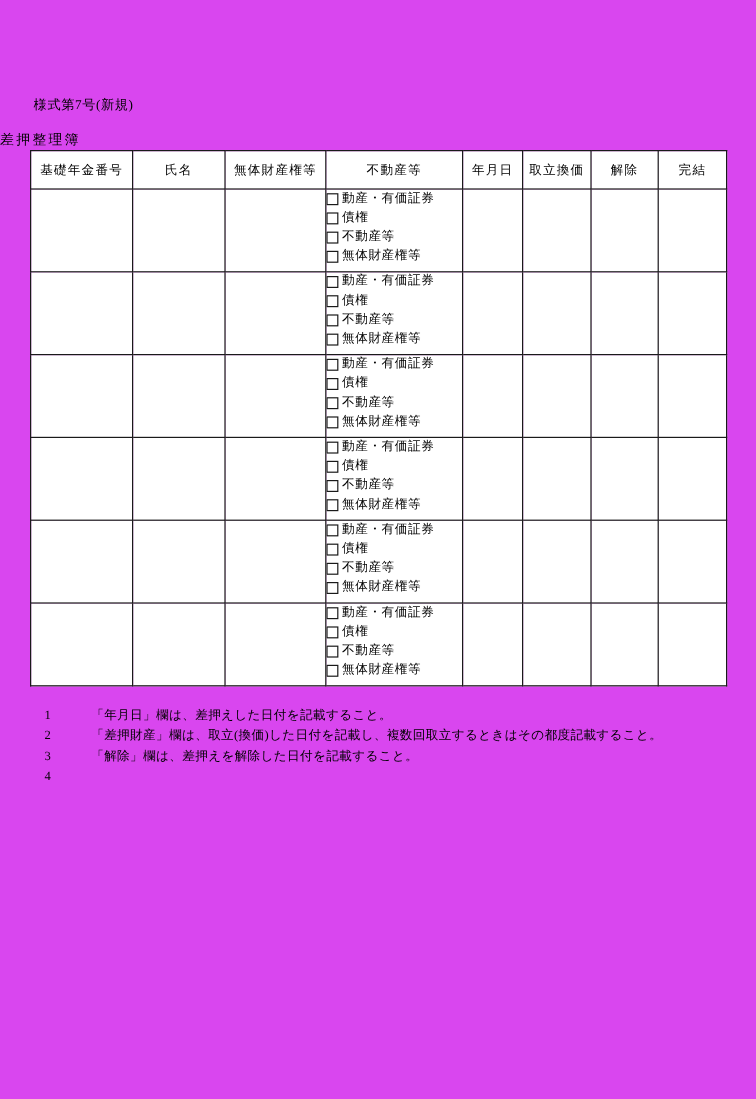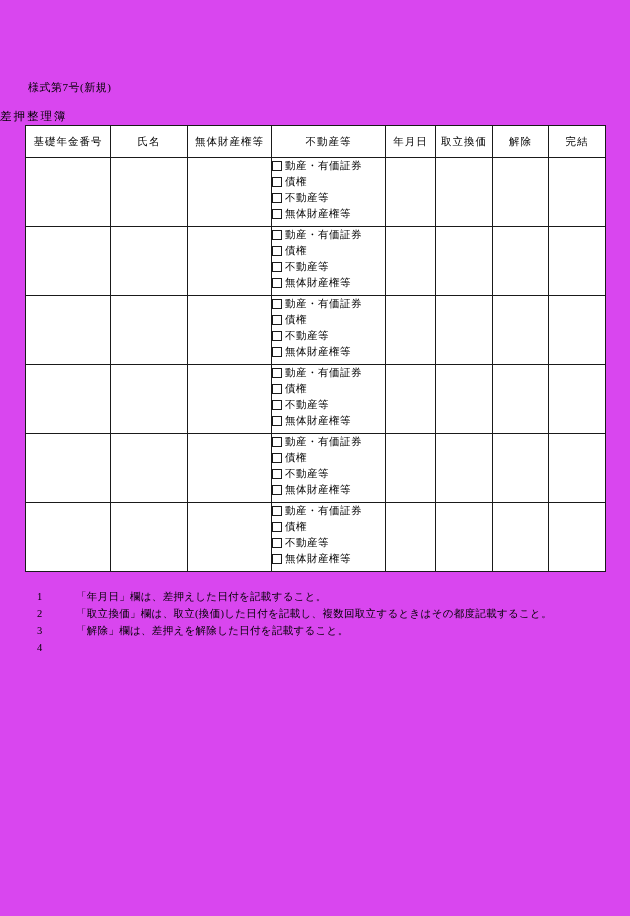--- a/index.html
+++ b/index.html
@@ -307,21 +307,21 @@
   </tbody>
   </table>
 
   <div class="notes">
     <div class="note-line">
       <span class="note-num">1</span>
       <span class="note-text">「年月日」欄は、差押えした日付を記載すること。</span>
     </div>
     <div class="note-line">
       <span class="note-num">2</span>
-      <span class="note-text">「取立換価」欄は、取立(換価)した日付を記載し、複数回取立するときはその都度記載すること。</span>
+      <span class="note-text">「差押財産」欄は、取立(換価)した日付を記載し、複数回取立するときはその都度記載すること。</span>
     </div>
     <div class="note-line">
       <span class="note-num">3</span>
       <span class="note-text">「解除」欄は、差押えを解除した日付を記載すること。</span>
     </div>
     <div class="note-line">
       <span class="note-num">4</span>
     </div>
   </div>
 

